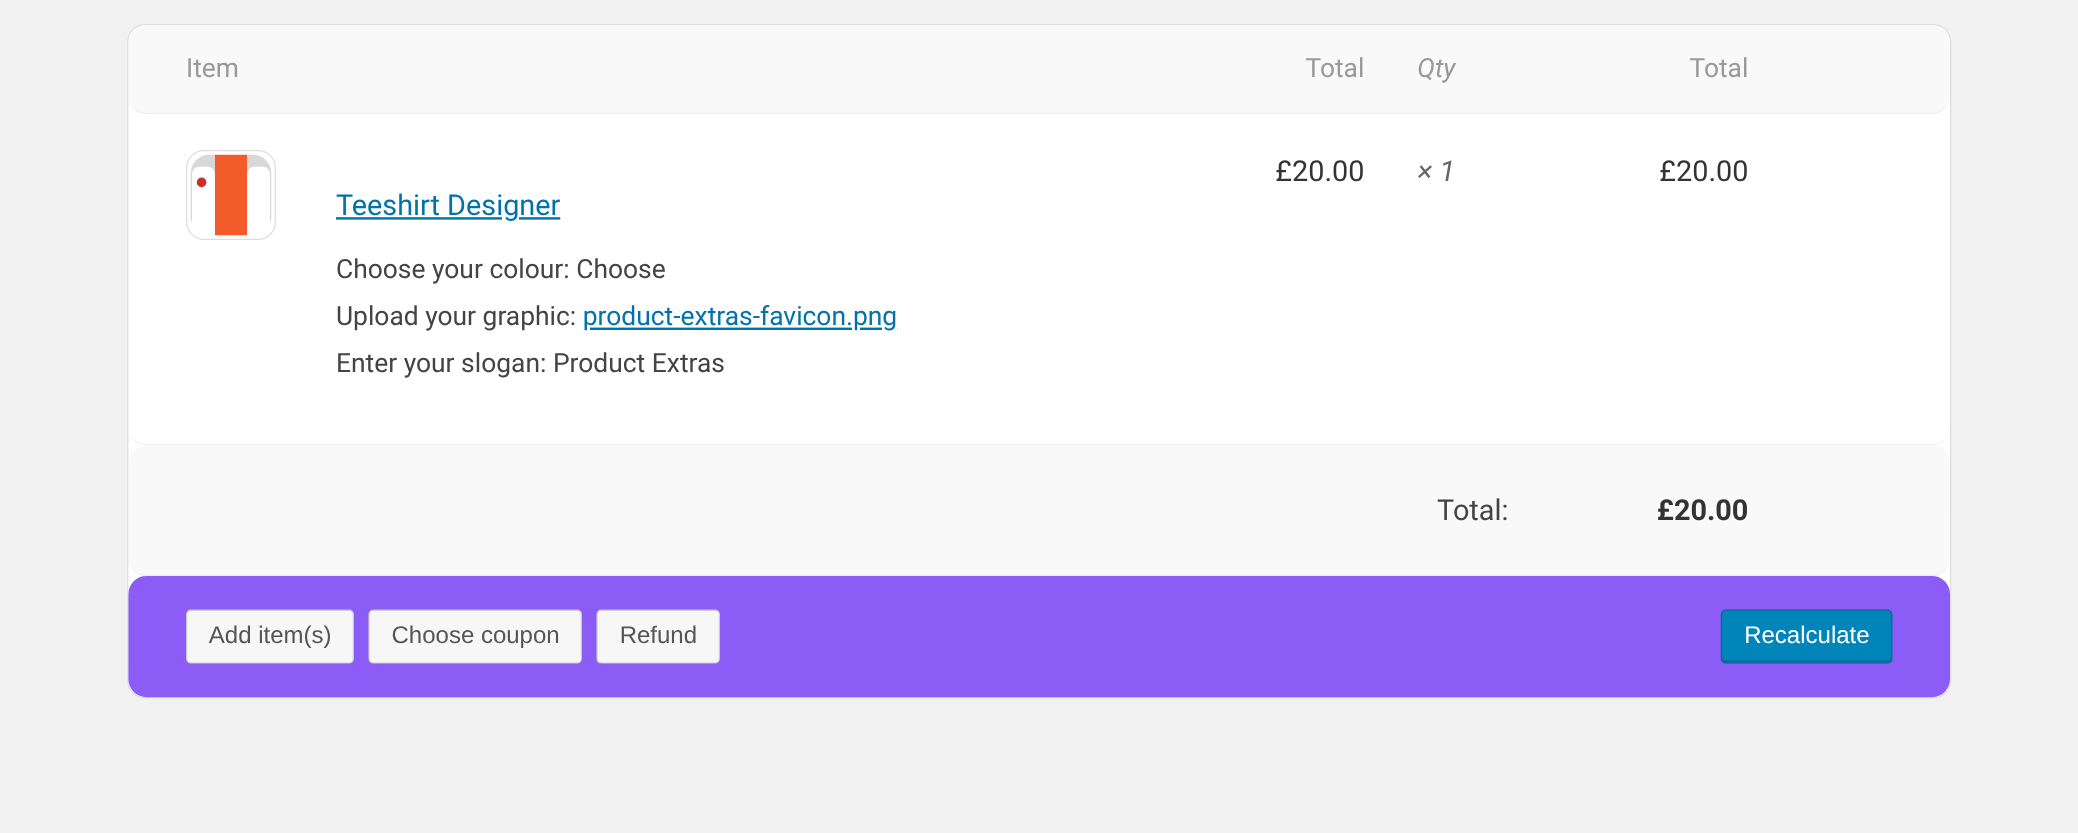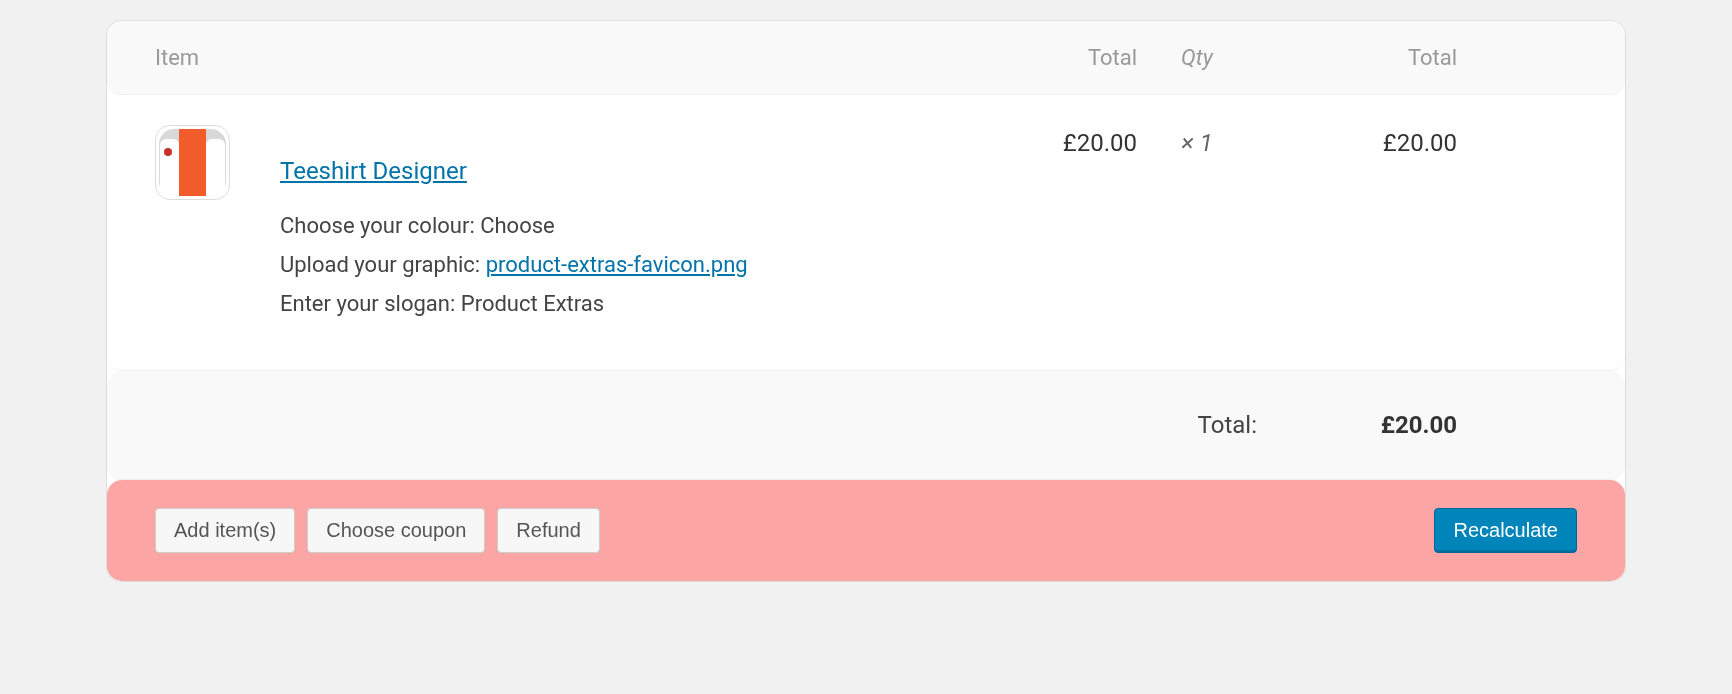--- a/index.html
+++ b/index.html
@@ -115,21 +115,21 @@
       font-weight: 700;
       color: #333;
       width: 200px;
       text-align: right;
     }
     .total-spacer2 { width: 120px; }
 
     .actions-row {
       display: flex;
       padding: 28px 48px;
-      background: #fca5a5;
+      background: #8b5cf6;
       align-items: center;
     }
     .actions-left { display: flex; gap: 12px; }
     .actions-right { margin-left: auto; }
     .btn {
       font-size: 20px;
       padding: 10px 18px;
       border-radius: 4px;
       cursor: pointer;
       border: 1px solid #ccc;

